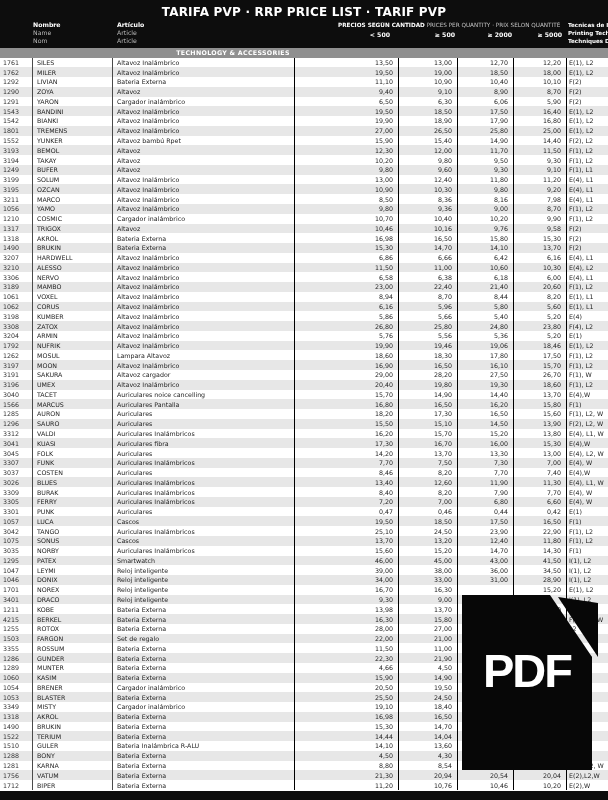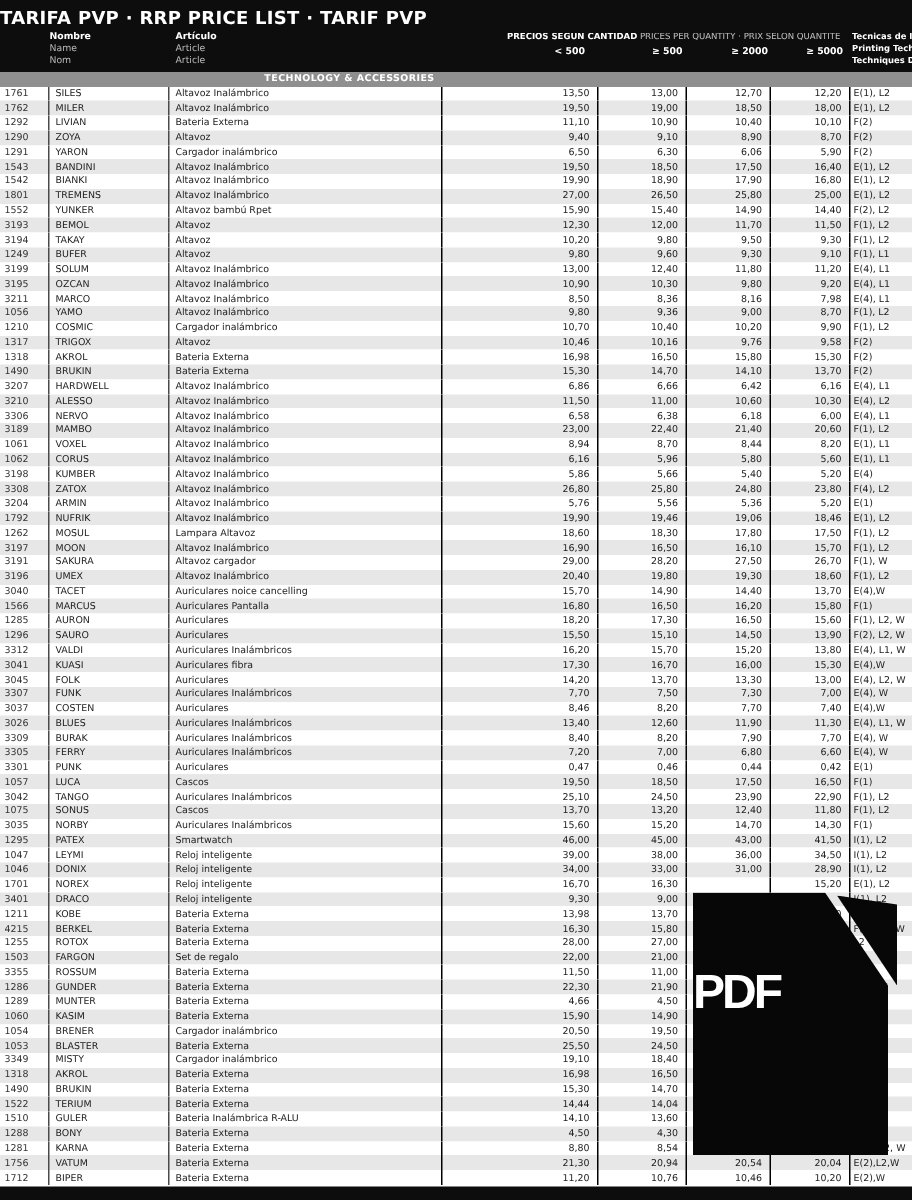--- a/index.html
+++ b/index.html
@@ -10,21 +10,21 @@
     overflow:hidden;
     font-family:"DejaVu Sans", sans-serif;
   }
   
   .top-header{
     position:absolute;left:0;top:0;width:608px;height:48px;
     background:#0d0d0d;color:#fff;
   }
   .doc-title{
     position:absolute;left:0;top:5px;width:608px;
-    font-weight:bold;font-size:12px;letter-spacing:.2px;
+    text-align:center;font-weight:bold;font-size:12px;letter-spacing:.2px;
     white-space:nowrap;
   }
   .hdr-block{position:absolute;top:21px;font-size:6.2px;line-height:8px;white-space:nowrap;}
   .hdr-block .b{font-weight:bold;color:#ffffff;display:block;}
   .hdr-block .s{color:#b9b9b9;display:block;}
   .hdr-nombre{left:33px;}
   .hdr-articulo{left:117px;}
   .price-group{
     position:absolute;left:338px;top:22px;width:264px;
     font-size:5.7px;white-space:nowrap;overflow:hidden;
@@ -71,23 +71,23 @@
   .pdf-icon{position:absolute;left:462px;top:595px;width:130px;height:175px;}
   .pdf-box{
     position:absolute;left:0;top:0;width:130px;height:175px;background:#070707;
     clip-path:polygon(0 0, 88px 0, 130px 62px, 130px 175px, 0 175px);
   }
   .pdf-flap{
     position:absolute;left:96px;top:2px;width:40px;height:60px;background:#070707;
     clip-path:polygon(0 0, 100% 10%, 100% 100%);
   }
   .pdf-label{
-    position:absolute;left:0;top:48px;width:130px;text-align:left;
+    position:absolute;left:0;top:48px;width:130px;text-align:center;
     font-family:"Liberation Sans", sans-serif;font-weight:bold;
-    font-size:32px;color:#ffffff;letter-spacing:-2px;
+    font-size:47px;color:#ffffff;letter-spacing:-2px;
   }
 </style>
 </head>
 <body>
 
 <div class="page">
 
   <div class="top-header">
     <div class="doc-title">TARIFA PVP · RRP PRICE LIST · TARIF PVP</div>
 

